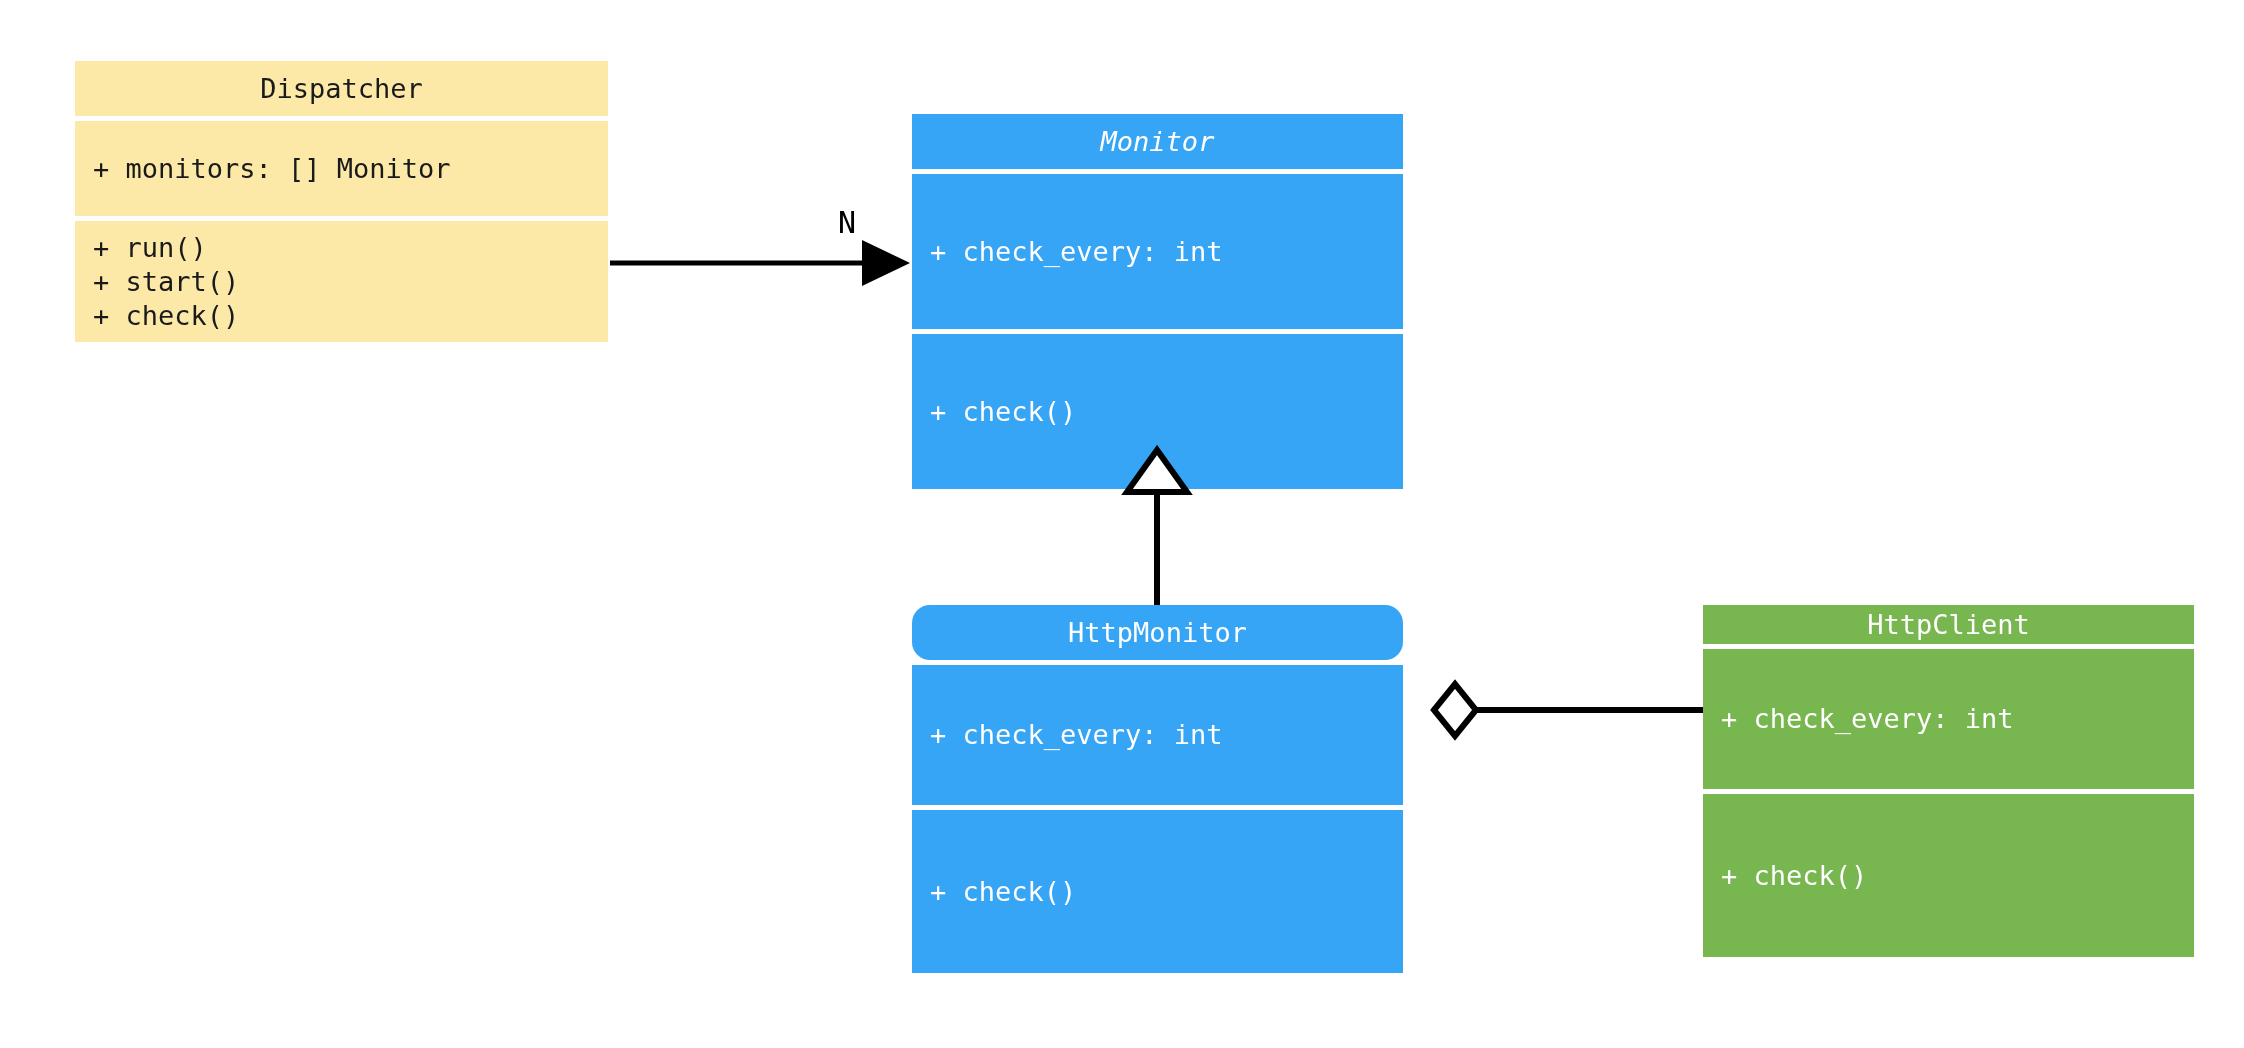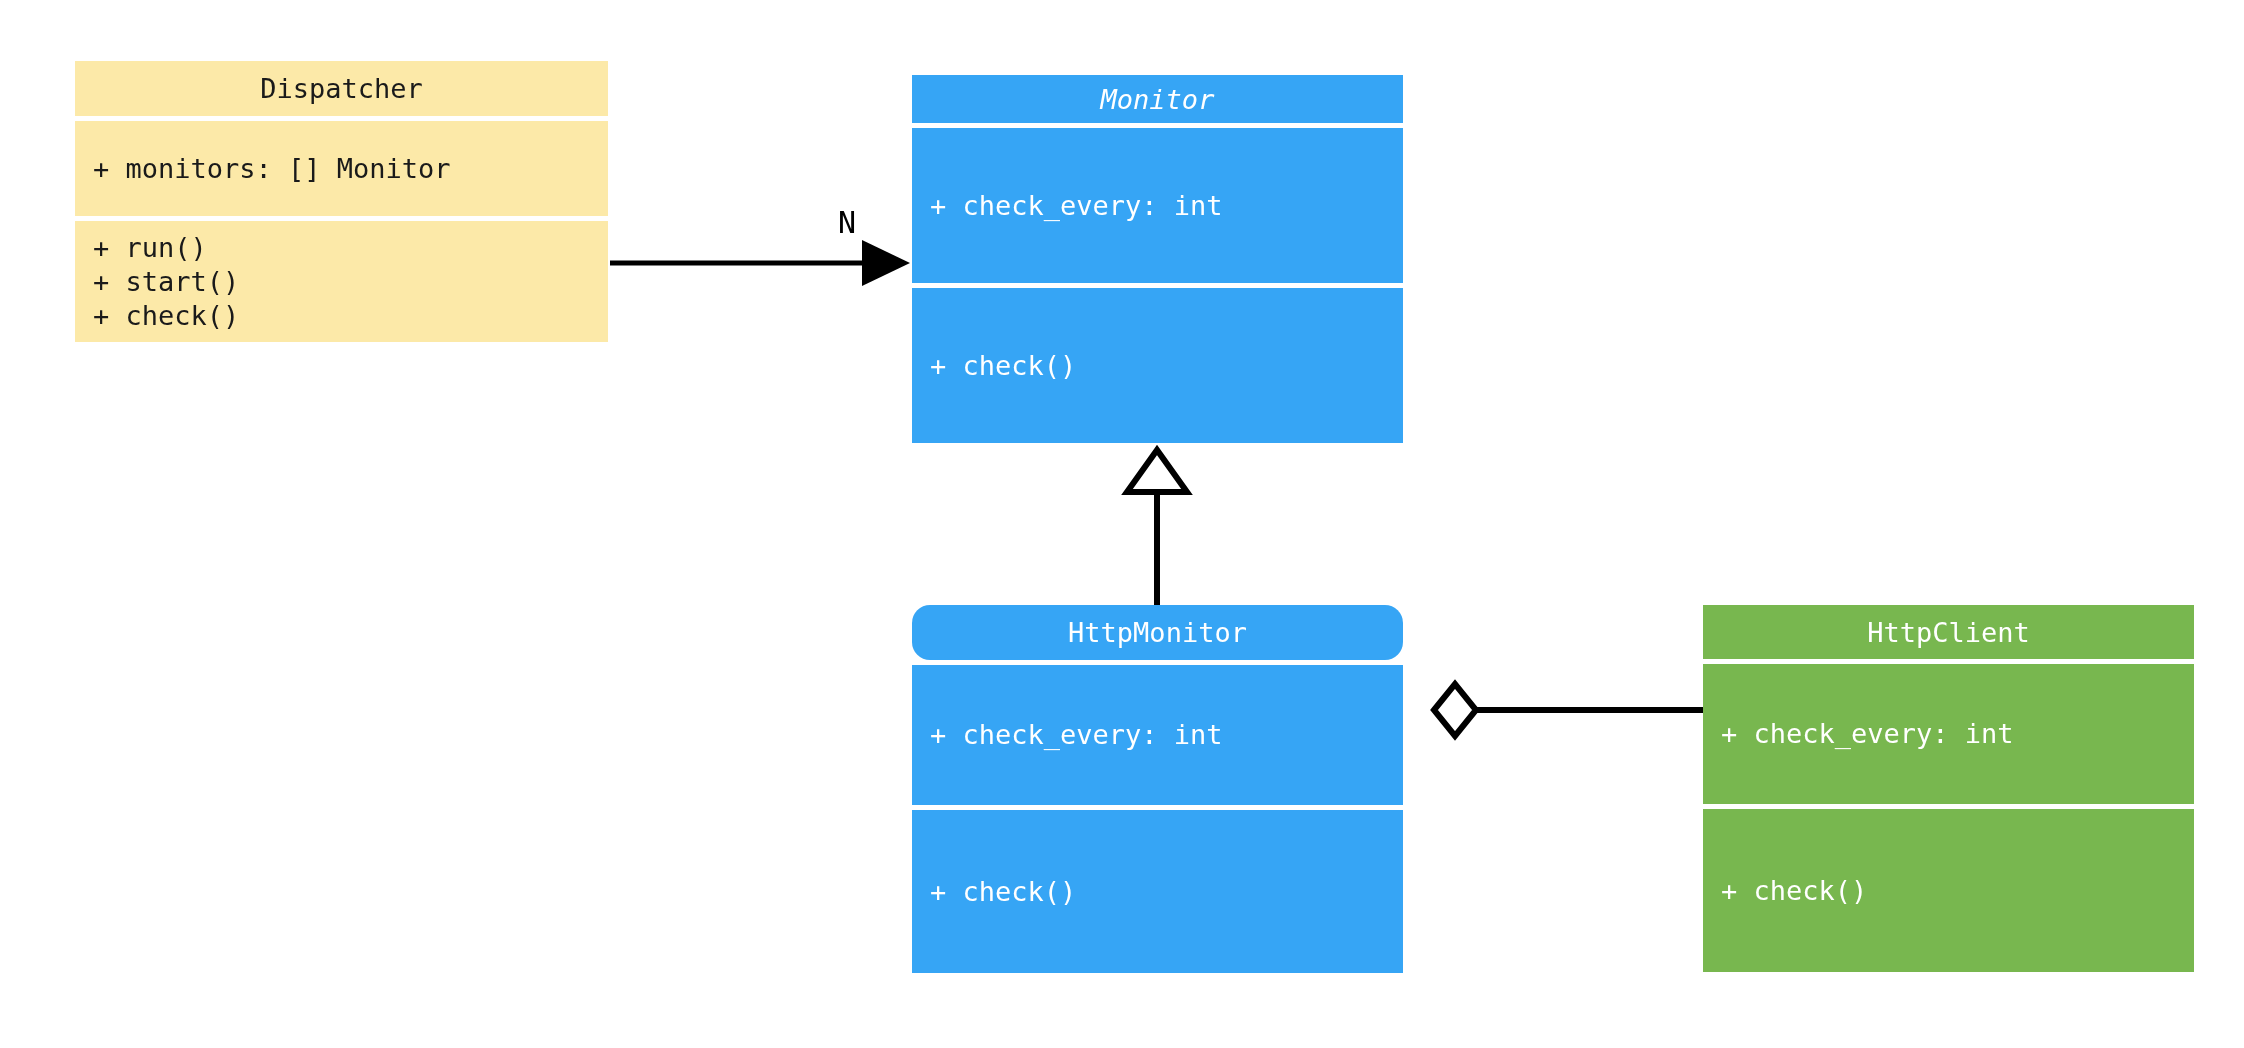--- a/index.html
+++ b/index.html
@@ -76,35 +76,35 @@
   #class-dispatcher {
     left: 75px; top: 61px; width: 533px;
   }
   #class-dispatcher .c-title  { height: 55px; }
   #class-dispatcher .c-attrs  { height: 95px; }
   #class-dispatcher .c-ops    { height: 121px; }
 
   #class-monitor {
     left: 912px; top: 75px; width: 491px;
   }
-  #class-monitor .c-title { height: 48px; }
+  #class-monitor .c-title { height: 55px; margin-top: 39px; }
   #class-monitor .c-attrs { height: 155px; }
   #class-monitor .c-ops   { height: 155px; }
 
   #class-httpmonitor {
     left: 912px; top: 605px; width: 491px;
   }
   #class-httpmonitor .c-title { height: 55px; border-radius: 18px; }
   #class-httpmonitor .c-attrs { height: 140px; }
   #class-httpmonitor .c-ops   { height: 163px; }
 
   #class-httpclient {
     left: 1703px; top: 605px; width: 491px;
   }
-  #class-httpclient .c-title { height: 54px; }
+  #class-httpclient .c-title { height: 39px; }
   #class-httpclient .c-attrs { height: 140px; }
   #class-httpclient .c-ops   { height: 163px; }
 
   
   #connector-layer {
     position: absolute;
     left: 0; top: 0;
     width: 2244px; height: 1048px;
     pointer-events: none;
   }

